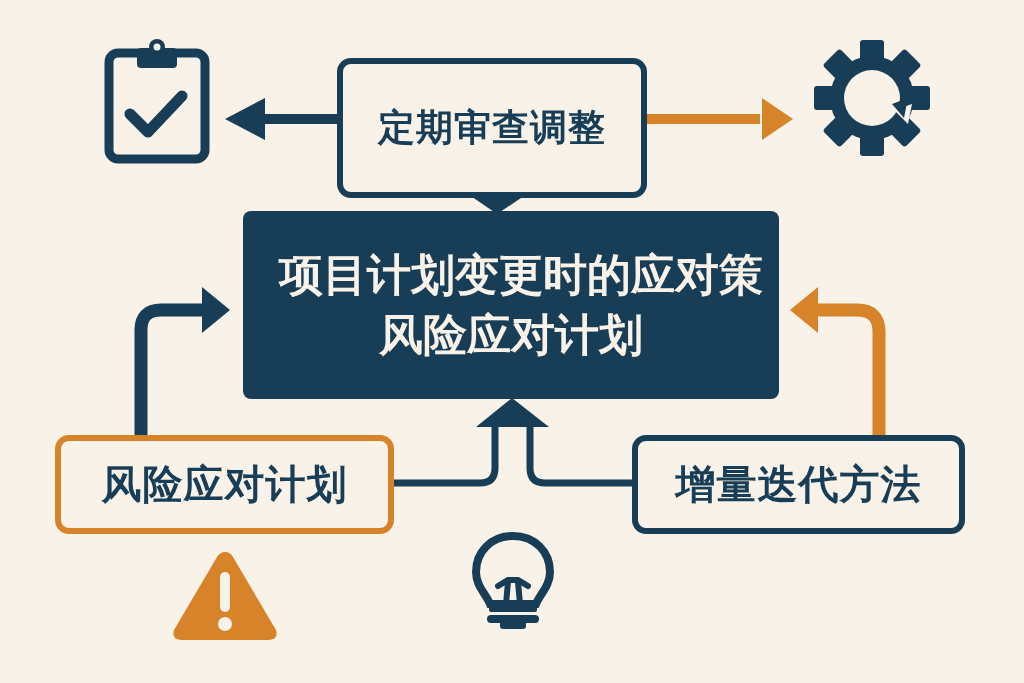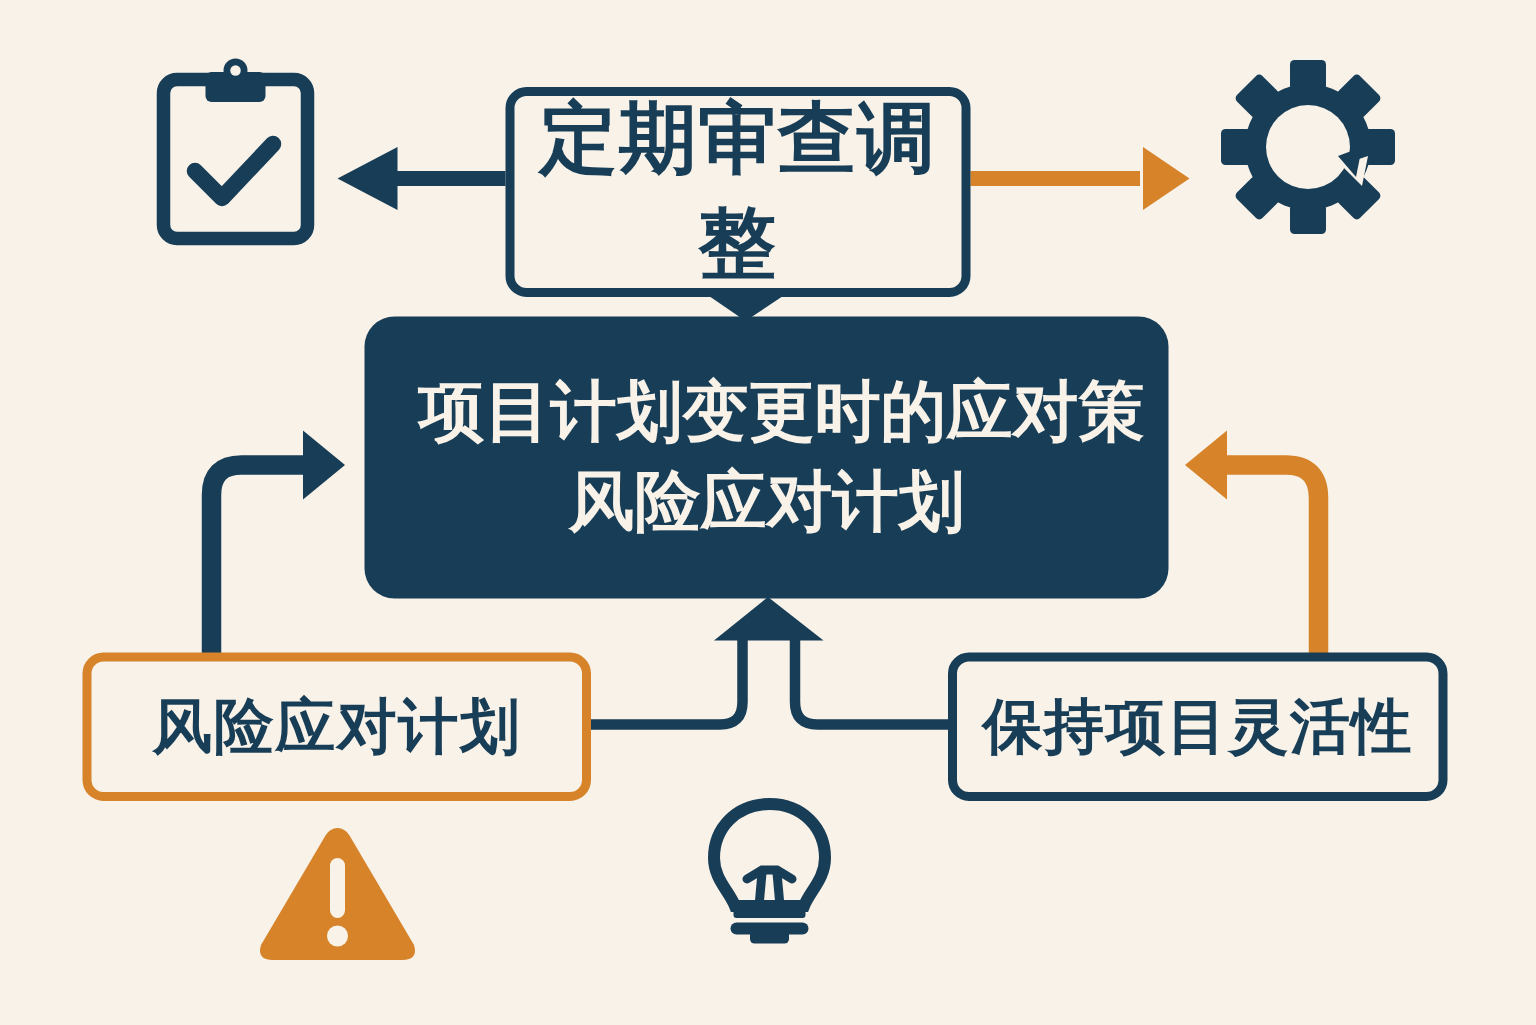--- a/index.html
+++ b/index.html
@@ -11,25 +11,25 @@
   }
   .canvas { position: absolute; left: 0; top: 0; width: 1024px; height: 683px; }
   .node {
     position: absolute; box-sizing: border-box;
     display: flex; align-items: center; justify-content: center;
     text-align: center; font-weight: bold;
   }
   .node-top {
     left: 337px; top: 58px; width: 310px; height: 140px;
     border: 6px solid #183d57; border-radius: 14px; background: #f8f2e8;
-    color: #183d57; font-size: 52px; letter-spacing: 1px;
+    color: #183d57; font-size: 37px; letter-spacing: 1px;
   }
   .node-center {
     left: 243px; top: 211px; width: 536px; height: 188px;
-    background: #183d57; border-radius: 20px;
+    background: #183d57; border-radius: 8px;
     color: #f8f2e8; font-size: 44px; line-height: 60px;
     flex-direction: column;
   }
   .node-center .line1 { margin-left: 20px; }
   .node-left {
     left: 55px; top: 435px; width: 339px; height: 99px;
     border: 6px solid #d6832a; border-radius: 14px; background: #f8f2e8;
     color: #183d57; font-size: 40px; letter-spacing: 1px; align-items: center;
   }
   .node-right {
@@ -128,14 +128,14 @@
 <div class="node node-center">
   <span class="line1">项目计划变更时的应对策</span>
   <span class="line2">风险应对计划</span>
 </div>
 
 <div class="node node-left">
   <span>风险应对计划</span>
 </div>
 
 <div class="node node-right">
-  <span>保持项目灵活性</span>
+  <span>增量迭代方法</span>
 </div>
 
 </body></html>

